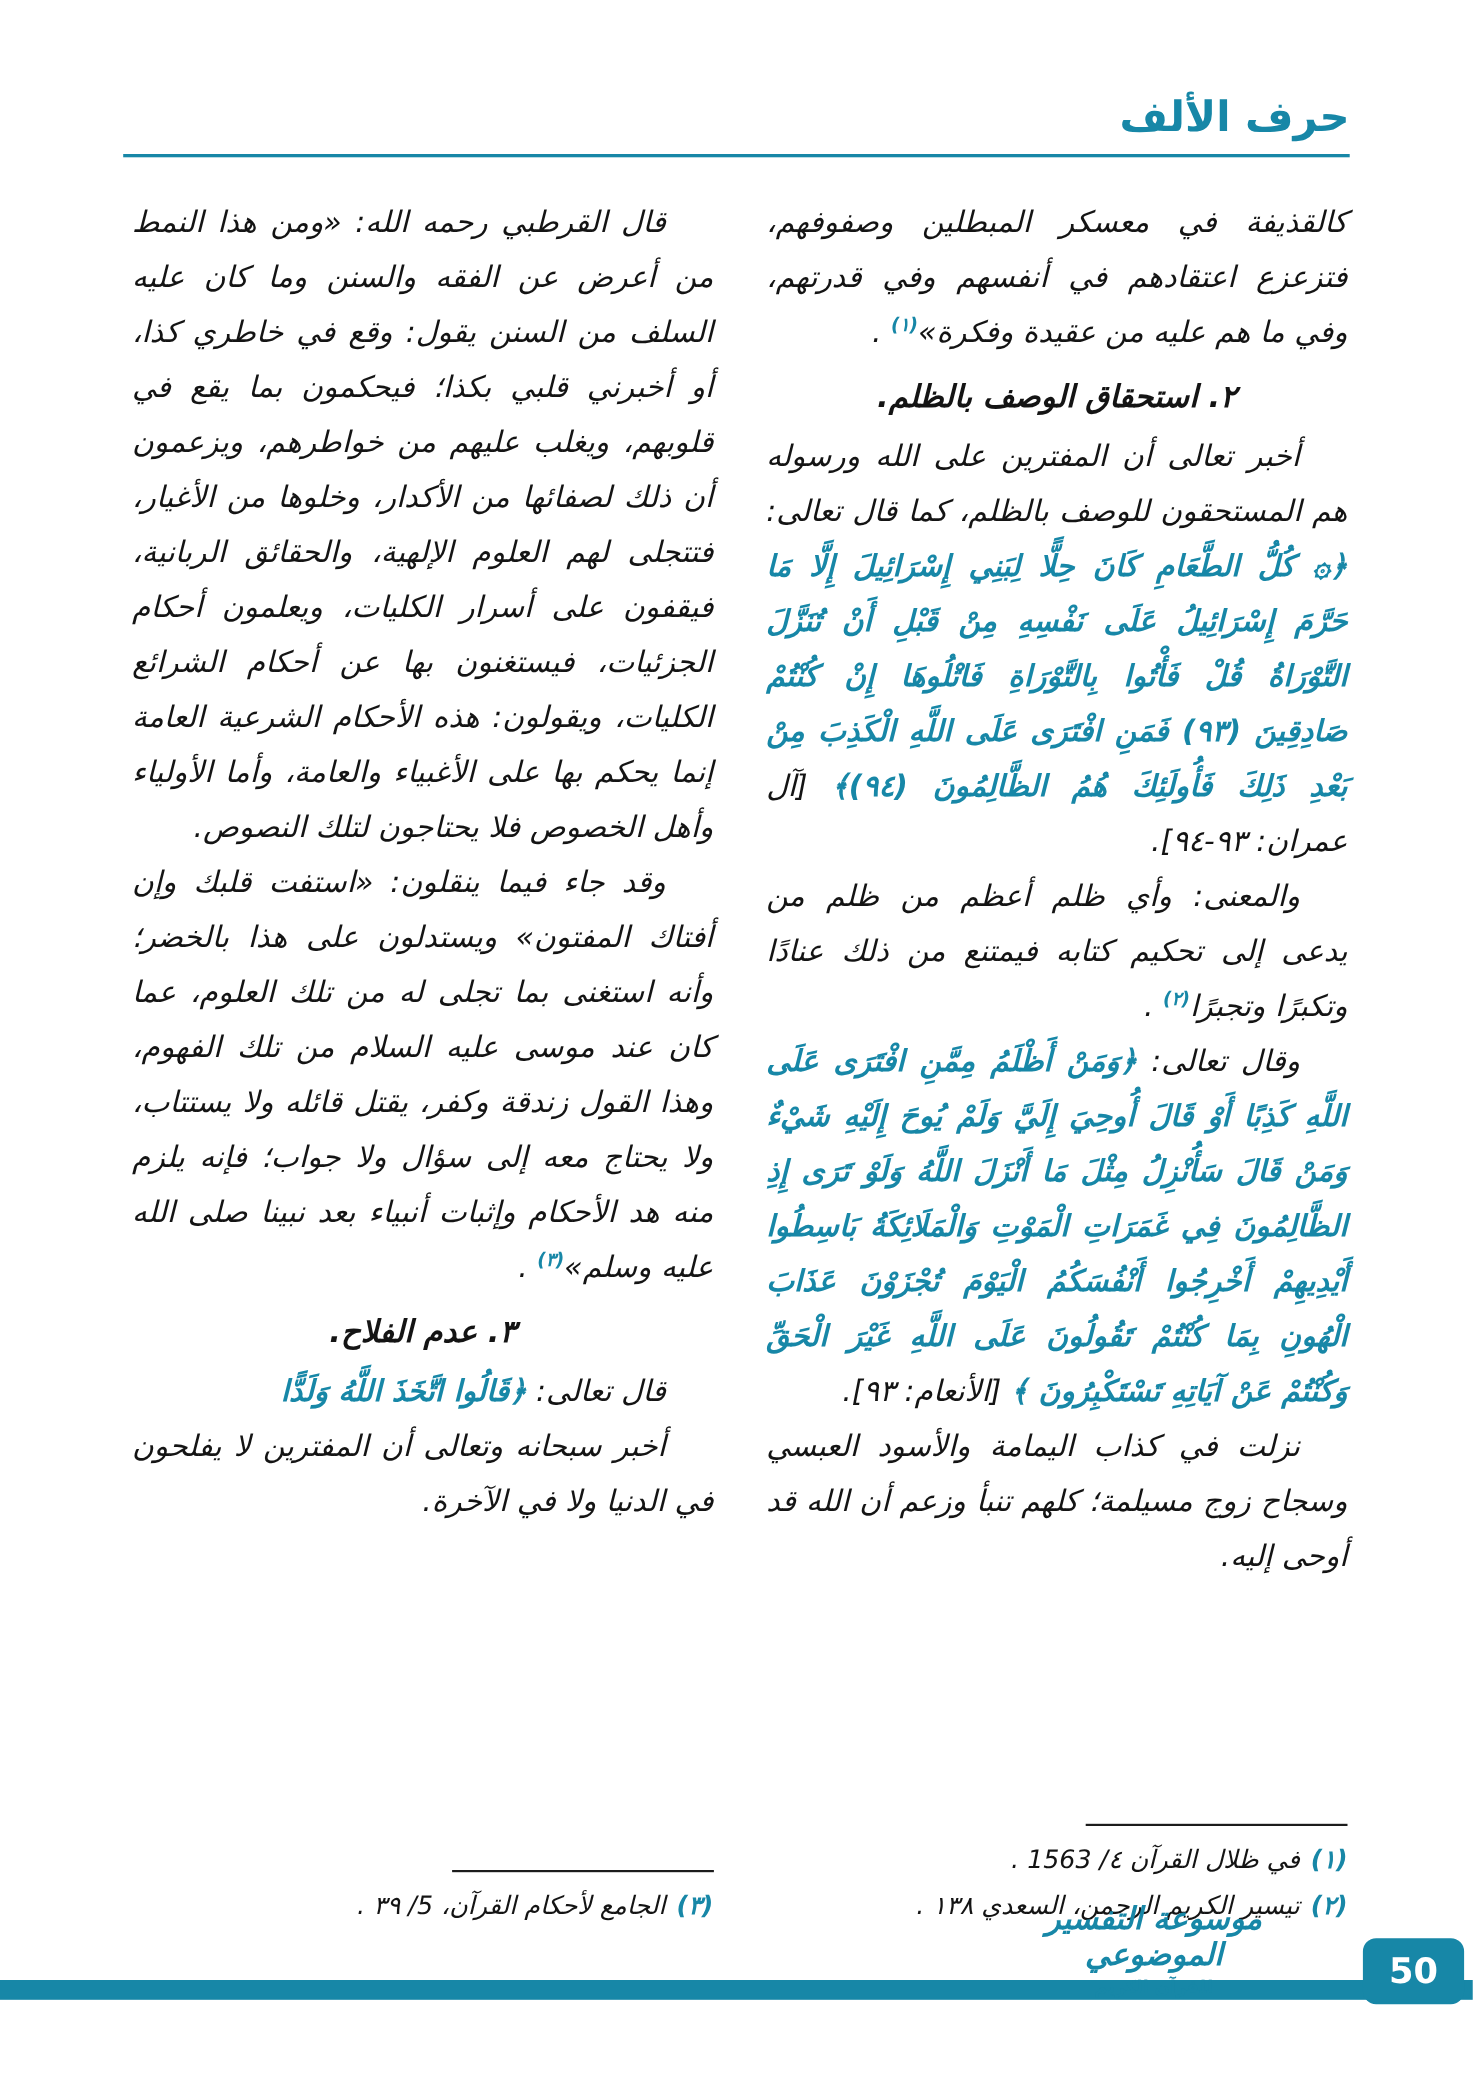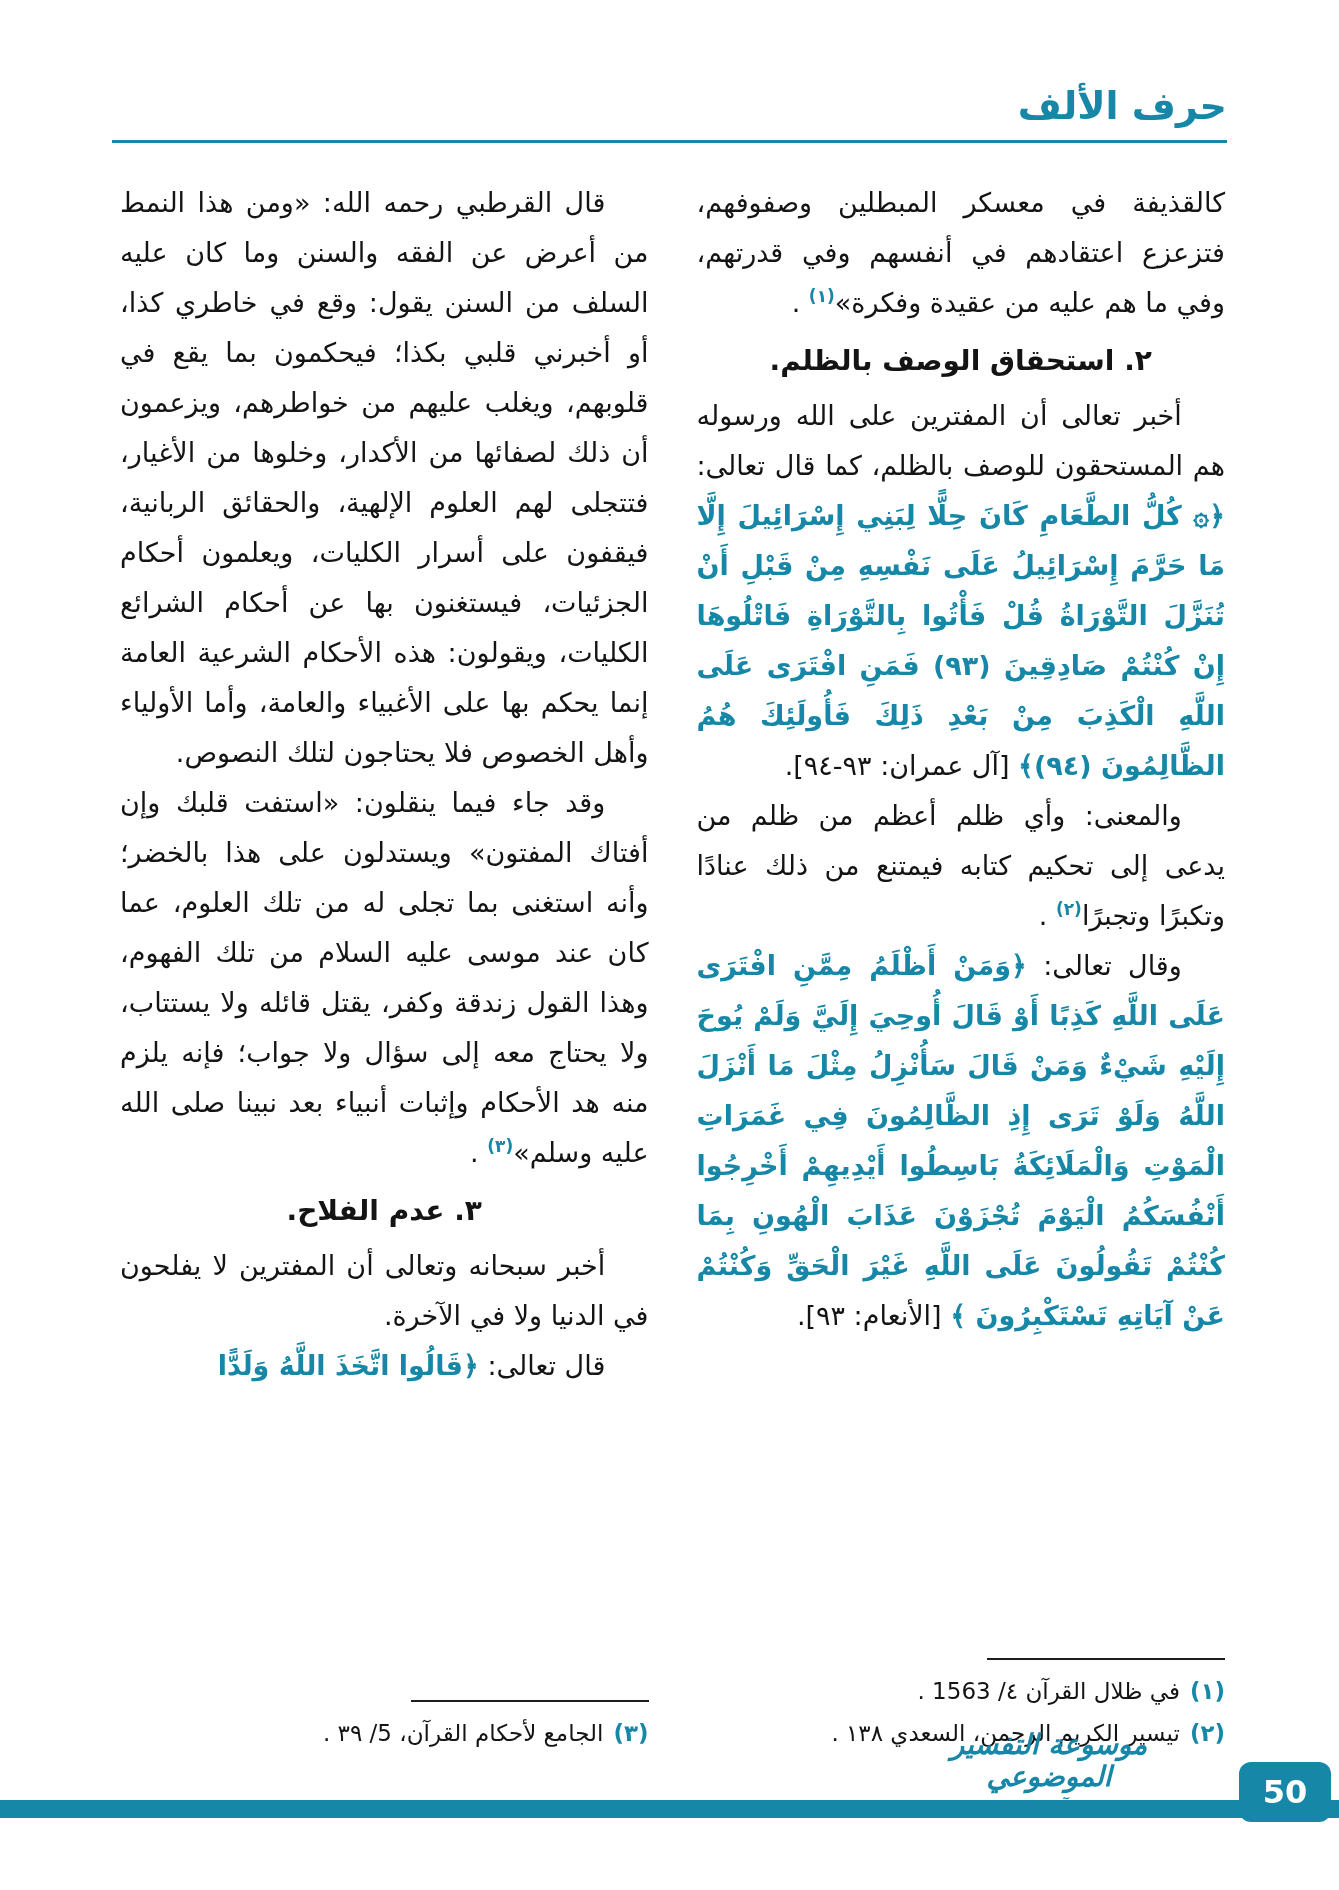--- a/index.html
+++ b/index.html
@@ -24,21 +24,21 @@
   .chapter-title{
     font-size:38px;font-weight:bold;color:var(--teal);
     text-align:right;letter-spacing:0;
   }
   .header-rule{margin-top:12px;height:3px;background:var(--teal);}
   
   .columns{
     position:absolute;top:178px;right:114px;left:120px;bottom:88px;
     display:flex;gap:48px;
   }
-  .col{flex:1 1 0;display:flex;flex-direction:column;min-width:0;}
+  .col{flex:1 1 0;display:flex;flex-direction:column;min-width:0;font-style:italic;}
   .para{
     font-size:27px;line-height:50px;
     text-align:justify;
   }
   .para.indent{text-indent:1.6em;}
   .verse{color:var(--teal);font-weight:bold;}
   .verse-ref{color:var(--ink);}
   .fn-marker{
     color:var(--teal);
     font-size:17px;
@@ -93,39 +93,40 @@
       <p class="para"><span>كالقذيفة في معسكر المبطلين وصفوفهم، فتزعزع اعتقادهم في أنفسهم وفي قدرتهم، وفي ما هم عليه من عقيدة وفكرة»</span><sup class="fn-marker">(١)</sup><span> .</span></p>
 
       <h2 class="section-heading">٢. استحقاق الوصف بالظلم.</h2>
 
       <p class="para indent"><span>أخبر تعالى أن المفترين على الله ورسوله هم المستحقون للوصف بالظلم، كما قال تعالى: </span><span class="verse">﴿۞ كُلُّ الطَّعَامِ كَانَ حِلًّا لِبَنِي إِسْرَائِيلَ إِلَّا مَا حَرَّمَ إِسْرَائِيلُ عَلَى نَفْسِهِ مِنْ قَبْلِ أَنْ تُنَزَّلَ التَّوْرَاةُ قُلْ فَأْتُوا بِالتَّوْرَاةِ فَاتْلُوهَا إِنْ كُنْتُمْ صَادِقِينَ (٩٣) فَمَنِ افْتَرَى عَلَى اللَّهِ الْكَذِبَ مِنْ بَعْدِ ذَلِكَ فَأُولَئِكَ هُمُ الظَّالِمُونَ (٩٤)﴾</span><span class="verse-ref"> [آل عمران: ٩٣-٩٤].</span></p>
 
       <p class="para indent"><span>والمعنى: وأي ظلم أعظم من ظلم من يدعى إلى تحكيم كتابه فيمتنع من ذلك عنادًا وتكبرًا وتجبرًا</span><sup class="fn-marker">(٢)</sup><span> .</span></p>
 
       <p class="para indent"><span>وقال تعالى: </span><span class="verse">﴿وَمَنْ أَظْلَمُ مِمَّنِ افْتَرَى عَلَى اللَّهِ كَذِبًا أَوْ قَالَ أُوحِيَ إِلَيَّ وَلَمْ يُوحَ إِلَيْهِ شَيْءٌ وَمَنْ قَالَ سَأُنْزِلُ مِثْلَ مَا أَنْزَلَ اللَّهُ وَلَوْ تَرَى إِذِ الظَّالِمُونَ فِي غَمَرَاتِ الْمَوْتِ وَالْمَلَائِكَةُ بَاسِطُوا أَيْدِيهِمْ أَخْرِجُوا أَنْفُسَكُمُ الْيَوْمَ تُجْزَوْنَ عَذَابَ الْهُونِ بِمَا كُنْتُمْ تَقُولُونَ عَلَى اللَّهِ غَيْرَ الْحَقِّ وَكُنْتُمْ عَنْ آيَاتِهِ تَسْتَكْبِرُونَ ﴾</span><span class="verse-ref"> [الأنعام: ٩٣].</span></p>
 
+      <p class="para indent"><span>نزلت في كذاب اليمامة والأسود العبسي وسجاح زوج مسيلمة؛ كلهم تنبأ وزعم أن الله قد أوحى إليه.</span></p>
 
       <div class="footnotes">
         <div class="fn-rule"></div>
         <div class="footnote-item"><span class="fn-no">(١)</span><span class="fn-text">في ظلال القرآن ٤/ 1563 .</span></div>
         <div class="footnote-item"><span class="fn-no">(٢)</span><span class="fn-text">تيسير الكريم الرحمن، السعدي ١٣٨ .</span></div>
       </div>
     </section>
 
     <section class="col">
 
       <p class="para indent"><span>قال القرطبي رحمه الله: «ومن هذا النمط من أعرض عن الفقه والسنن وما كان عليه السلف من السنن يقول: وقع في خاطري كذا، أو أخبرني قلبي بكذا؛ فيحكمون بما يقع في قلوبهم، ويغلب عليهم من خواطرهم، ويزعمون أن ذلك لصفائها من الأكدار، وخلوها من الأغيار، فتتجلى لهم العلوم الإلهية، والحقائق الربانية، فيقفون على أسرار الكليات، ويعلمون أحكام الجزئيات، فيستغنون بها عن أحكام الشرائع الكليات، ويقولون: هذه الأحكام الشرعية العامة إنما يحكم بها على الأغبياء والعامة، وأما الأولياء وأهل الخصوص فلا يحتاجون لتلك النصوص.</span></p>
 
       <p class="para indent"><span>وقد جاء فيما ينقلون: «استفت قلبك وإن أفتاك المفتون» ويستدلون على هذا بالخضر؛ وأنه استغنى بما تجلى له من تلك العلوم، عما كان عند موسى عليه السلام من تلك الفهوم، وهذا القول زندقة وكفر، يقتل قائله ولا يستتاب، ولا يحتاج معه إلى سؤال ولا جواب؛ فإنه يلزم منه هد الأحكام وإثبات أنبياء بعد نبينا صلى الله عليه وسلم»</span><sup class="fn-marker">(٣)</sup><span> .</span></p>
 
       <h2 class="section-heading">٣. عدم الفلاح.</h2>
 
+      <p class="para indent"><span>قال تعالى: </span><span class="verse">﴿قَالُوا اتَّخَذَ اللَّهُ وَلَدًّا</span></p>
+
       <p class="para indent"><span>أخبر سبحانه وتعالى أن المفترين لا يفلحون في الدنيا ولا في الآخرة.</span></p>
-
-      <p class="para indent"><span>قال تعالى: </span><span class="verse">﴿قَالُوا اتَّخَذَ اللَّهُ وَلَدًّا</span></p>
 
       <div class="footnotes">
         <div class="fn-rule"></div>
         <div class="footnote-item"><span class="fn-no">(٣)</span><span class="fn-text">الجامع لأحكام القرآن، 5/ ٣٩ .</span></div>
       </div>
     </section>
 
   </main>
 
   <footer>

